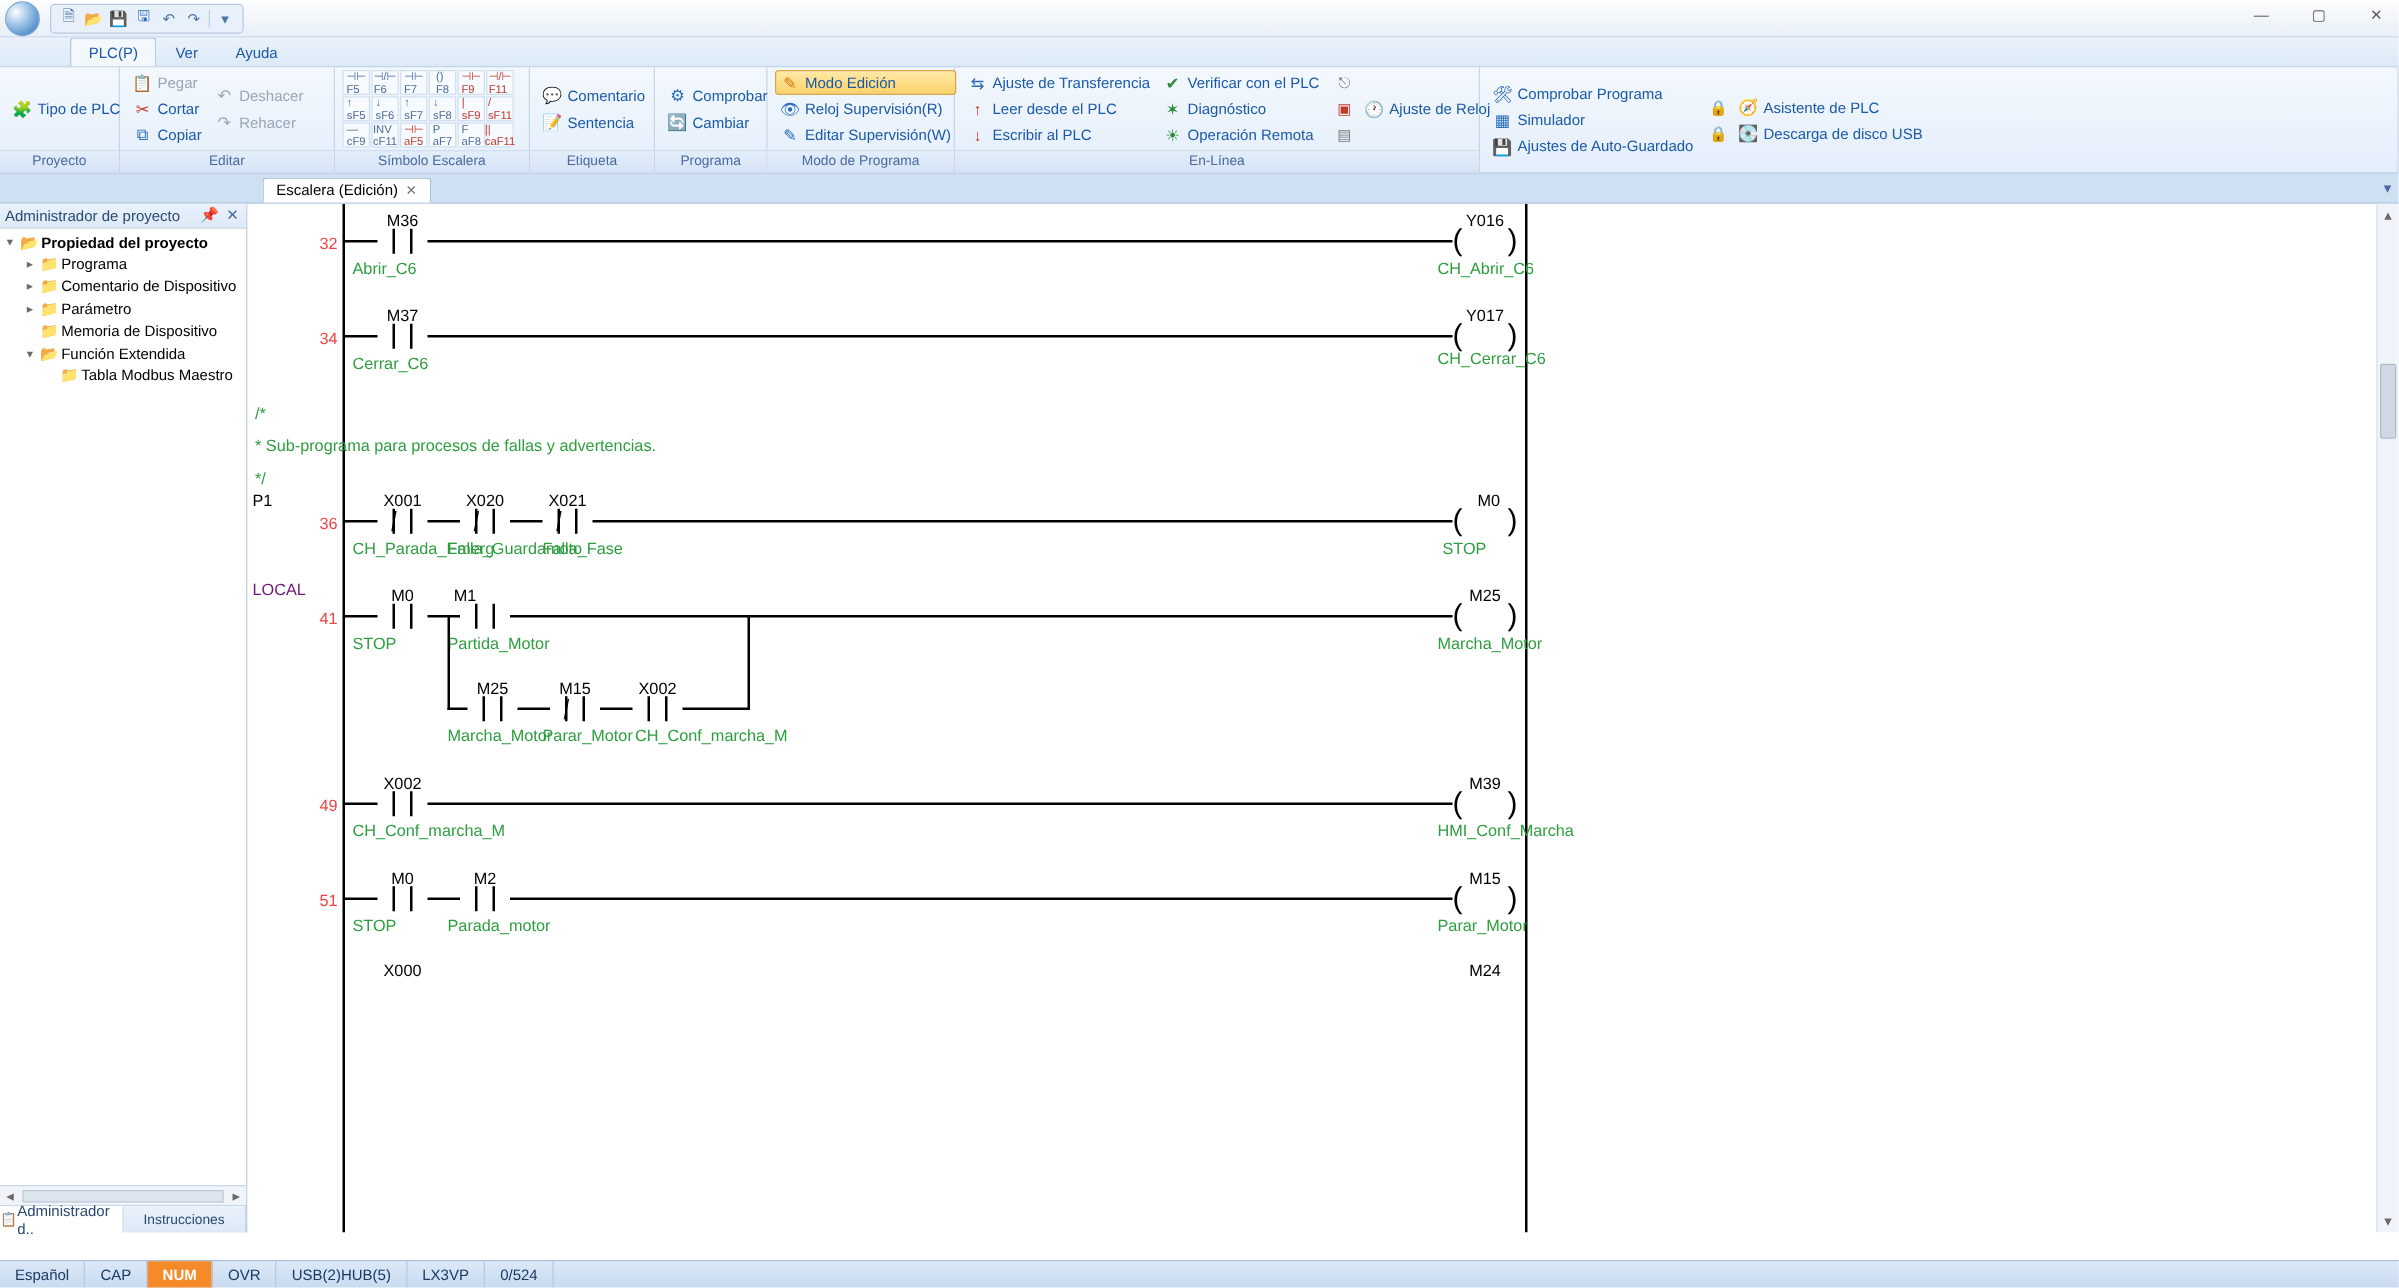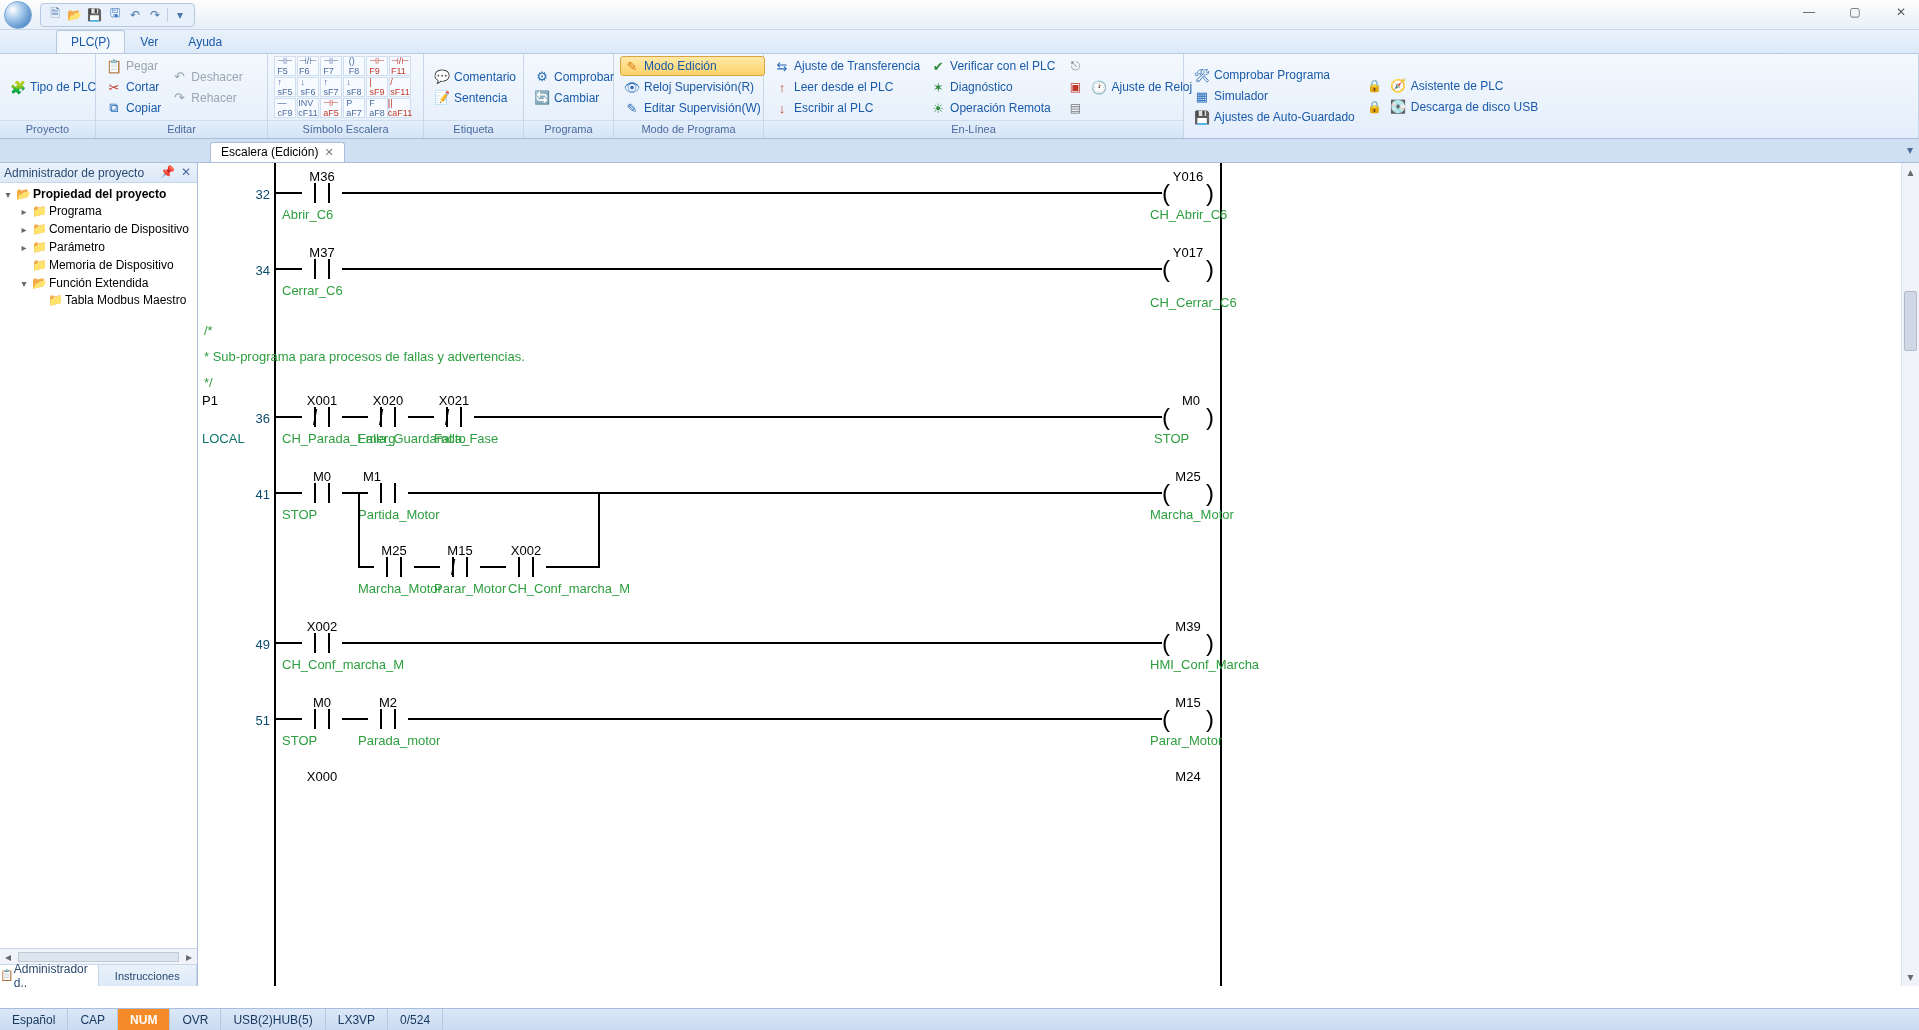--- a/index.html
+++ b/index.html
@@ -68,36 +68,36 @@
 .side-tabs{height:22px;display:flex;border-top:1px solid #c7d6e9;}
 .side-tabs div{flex:1;display:flex;align-items:center;justify-content:center;border-right:1px solid #c7d6e9;background:linear-gradient(#eaf2fb,#dce9f7);color:#2a4a70;cursor:pointer;font-size:11px;}
 .side-tabs div.active{background:#fff;}
 
 
 .editor { flex:1; position:relative; background:#fff; overflow:hidden;}
 .ladder { position:absolute; inset:0; overflow:hidden; font-family:Arial,sans-serif; }
 .rung-area{position:absolute;left:0;right:18px;top:0;bottom:0;}
 .left-rail{position:absolute;left:76px;top:0;bottom:0;width:2px;background:#000;}
 .right-rail{position:absolute;left:1022px;top:0;bottom:0;width:2px;background:#000;}
-.rnum{position:absolute;left:48px;width:24px;text-align:right;color:#0c4a6e;font-size:13px;}
+.rnum{position:absolute;left:48px;width:24px;text-align:right;color:#ef4444;font-size:13px;}
 
 .wire{position:absolute;height:2px;background:#000;}
 .vwire{position:absolute;width:2px;background:#000;}
 .cont{position:absolute;width:40px;height:20px;}
 .cont::before,.cont::after{content:"";position:absolute;top:0;bottom:0;width:2px;background:#000;}
 .cont::before{left:12px;} .cont::after{right:12px;}
 .cont.nc .slash{position:absolute;left:10px;top:-2px;font-size:22px;color:#000;transform:scaleX(0.7);}
 .coil{position:absolute;width:60px;height:20px;}
 .coil::before{content:"(";position:absolute;left:4px;top:-4px;font-size:24px;color:#000;}
 .coil::after{content:")";position:absolute;right:4px;top:-4px;font-size:24px;color:#000;}
 .dname{position:absolute;text-align:center;color:#000;font-size:13px;}
 .dcomment{position:absolute;color:#2e9e3f;font-size:13px;}
 .comment-block{position:absolute;left:6px;color:#2e9e3f;font-size:13px;line-height:20px;}
 .lmargin{position:absolute;left:4px;color:#000;font-size:13px;}
-.lmargin.grn{color:#0f766e;}
+.lmargin.grn{color:#701a75;margin-top:33px;}
 .vscroll{position:absolute;right:0;top:0;bottom:0;width:18px;background:#f0f4fa;border-left:1px solid #dce4ee;}
 .vscroll .up,.vscroll .dn{height:18px;display:flex;align-items:center;justify-content:center;color:#6a6a6a;cursor:pointer;}
 .vscroll .track{position:absolute;top:18px;bottom:18px;left:2px;right:2px;}
 .vscroll .thumb{position:absolute;left:0;right:0;top:110px;height:60px;background:#cfd8e4;border:1px solid #b0bac8;border-radius:2px;}
 .vscroll .dn{position:absolute;bottom:0;left:0;right:0;}
 
 
 .status{position:absolute;left:0;right:0;bottom:0;height:22px;background:linear-gradient(#dbe8f7,#c9dbf1);display:flex;align-items:center;border-top:1px solid #a9bedb;}
 .status .cell{padding:0 12px;border-right:1px solid #b6c9e0;color:#1a3a60;height:100%;display:flex;align-items:center;}
 .status .cell.num{background:#f58b28;color:#fff;font-weight:bold;}
@@ -435,21 +435,21 @@
         <div class="dcomment" style="left:952px;top:44px">CH_Abrir_C6</div>
 
         <div class="rnum" style="top:100px">34</div>
         <div class="dname" style="left:94px;top:82px;width:60px">M37</div>
         <div class="cont" style="left:104px;top:96px"></div>
         <div class="wire" style="left:78px;top:105px;width:26px"></div>
         <div class="wire" style="left:144px;top:105px;width:820px"></div>
         <div class="coil" style="left:960px;top:96px"></div>
         <div class="dname" style="left:958px;top:82px;width:64px">Y017</div>
         <div class="dcomment" style="left:84px;top:120px">Cerrar_C6</div>
-        <div class="dcomment" style="left:952px;top:132px;width:80px">CH_Cerrar_C6</div>
+        <div class="dcomment" style="left:952px;top:116px;width:80px">CH_Cerrar_C6</div>
 
         <div class="comment-block" style="top:158px">/*</div>
         <div class="comment-block" style="top:184px">*  Sub-programa para procesos de fallas y advertencias.</div>
         <div class="comment-block" style="top:210px">*/</div>
 
         <div class="lmargin" style="top:230px">P1</div>
         <div class="lmargin grn" style="top:268px">LOCAL</div>
 
         <div class="rnum" style="top:248px">36</div>
         <div class="wire" style="left:78px;top:253px;width:26px"></div>

